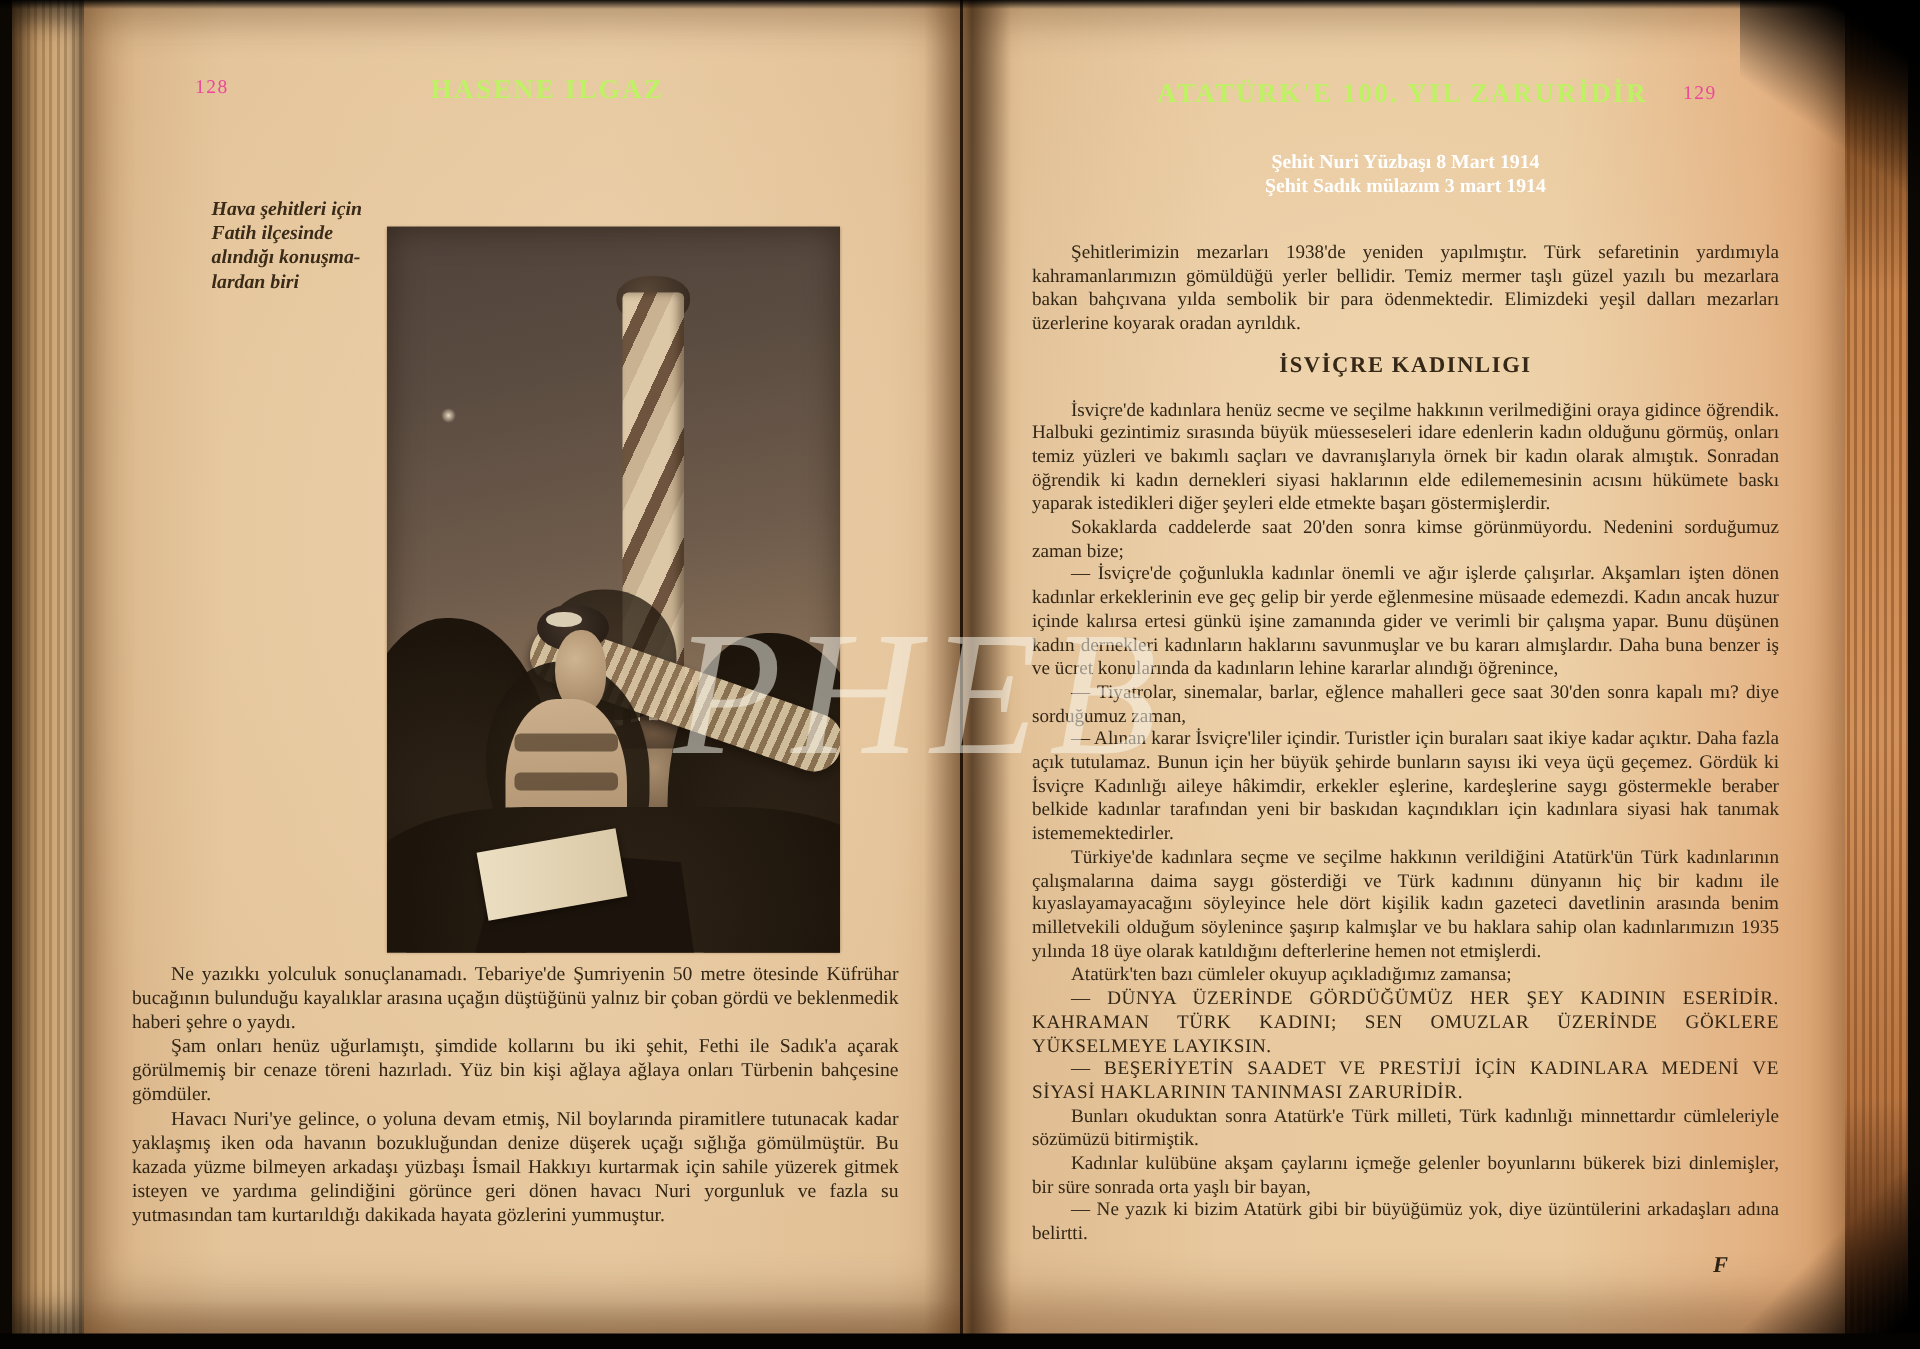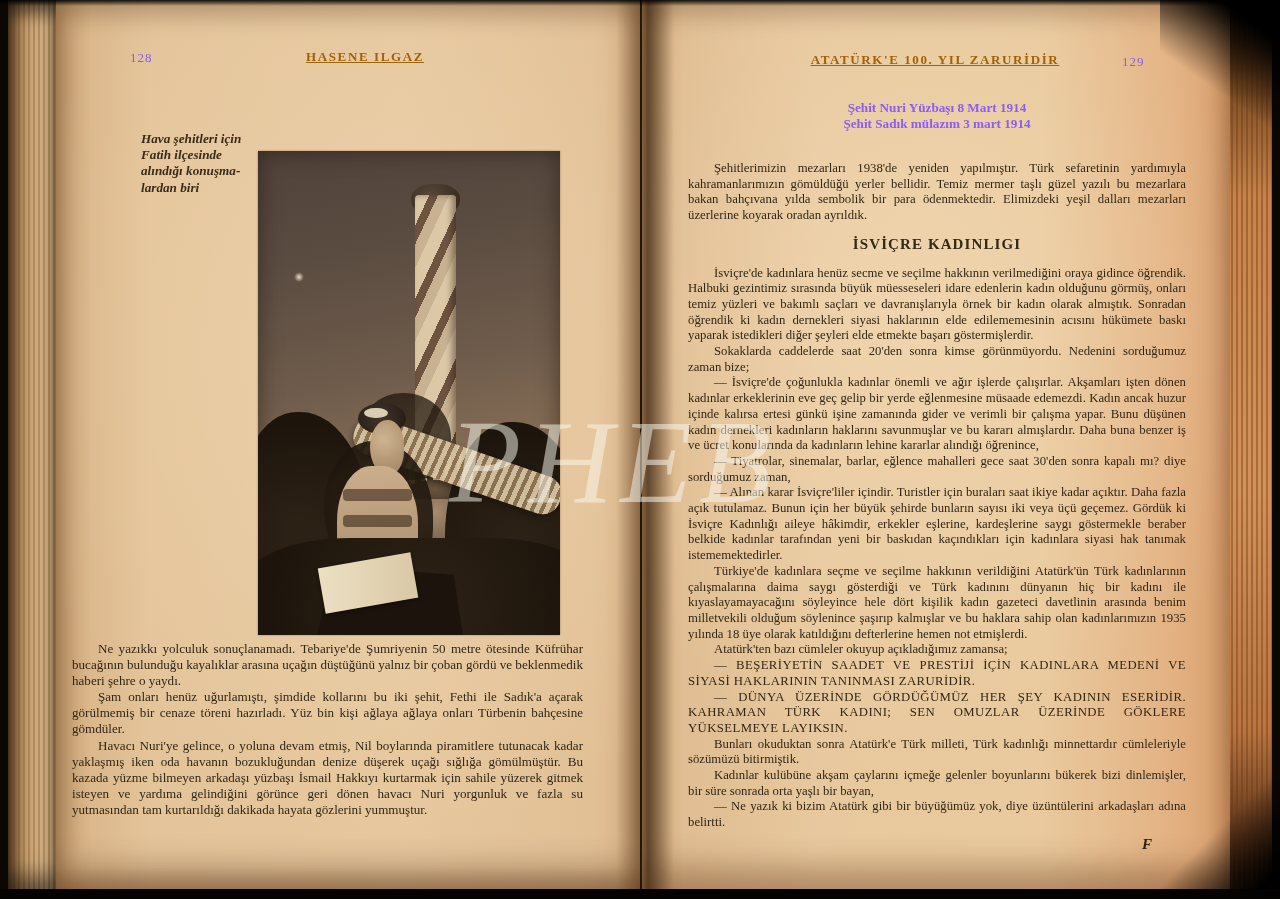--- a/index.html
+++ b/index.html
@@ -52,36 +52,36 @@
       radial-gradient(110% 80% at 45% 35%, rgba(255,242,214,.28) 0%, rgba(0,0,0,0) 62%),
       linear-gradient(90deg,#caa172 0%,#e0bd92 7%,#e8c89e 30%,#e9c99d 68%,#e3b283 90%,#d99f6c 100%),
       linear-gradient(180deg,#e6c69b 0%,#e8c89d 70%,#e0ad7c 100%);
     box-shadow: inset 0 16px 22px rgba(60,30,5,.26), inset 0 -26px 30px rgba(90,45,12,.38);
   }
   .gutter{
     position:absolute;left:616px;top:0;width:58px;height:893px;
     background:linear-gradient(90deg, rgba(0,0,0,0) 0%, rgba(74,44,18,.42) 46%, rgba(40,22,8,.6) 55%, rgba(0,0,0,0) 100%);
   }
   
-  .pageno{position:absolute;font-size:13px;letter-spacing:1px;color:#8b5cf6;}
+  .pageno{position:absolute;font-size:13px;letter-spacing:1px;color:#ec4899;}
   .running-header{
-    position:absolute;font-size:13px;font-weight:bold;letter-spacing:1.6px;color:#a16207;
-    text-align:center;white-space:nowrap;text-decoration:underline;
+    position:absolute;font-size:18px;font-weight:bold;letter-spacing:1.6px;color:#bef264;
+    text-align:center;white-space:nowrap;
   }
   .caption{
     position:absolute;left:141px;top:131px;width:120px;
     font-style:italic;font-weight:bold;font-size:13.2px;line-height:16.2px;color:#3a2b19;
   }
   .body-text{position:absolute;color:#322616;text-align:justify;}
   .body-text p{margin:0;text-indent:26px;}
-  .left-body{left:72px;top:641px;width:511px;font-size:13.1px;line-height:16.1px;}
+  .left-body{left:88px;top:641px;width:511px;font-size:13.1px;line-height:16.1px;}
   .right-body{left:688px;top:161px;width:498px;font-size:12.75px;line-height:15.7px;}
   .memorial{
     position:absolute;left:688px;top:100px;width:498px;text-align:center;
-    font-weight:bold;font-size:13.2px;line-height:15.6px;color:#8b5cf6;
+    font-weight:bold;font-size:13.2px;line-height:15.6px;color:#ffffff;
   }
   .section-heading{
     text-align:center;font-weight:bold;font-size:15px;letter-spacing:1.1px;color:#352817;
     margin:13px 0 13px 0 !important;text-indent:0 !important;
   }
   .caps{letter-spacing:.4px;}
   .signature{
     position:absolute;left:1142px;top:836px;font-size:15px;font-weight:bold;font-style:italic;color:#2e2213;
   }
   
@@ -205,22 +205,22 @@
   <div class="body-text right-body">
     <p>Şehitlerimizin mezarları 1938'de yeniden yapılmıştır. Türk sefaretinin yardımıyla kahramanlarımızın gömüldüğü yerler bellidir. Temiz mermer taşlı güzel yazılı bu mezarlara bakan bahçıvana yılda sembolik bir para ödenmektedir. Elimizdeki yeşil dalları mezarları üzerlerine koyarak oradan ayrıldık.</p>
     <p class="section-heading">İSVİÇRE KADINLIGI</p>
     <p>İsviçre'de kadınlara henüz secme ve seçilme hakkının verilmediğini oraya gidince öğrendik. Halbuki gezintimiz sırasında büyük müesseseleri idare edenlerin kadın olduğunu görmüş, onları temiz yüzleri ve bakımlı saçları ve davranışlarıyla örnek bir kadın olarak almıştık. Sonradan öğrendik ki kadın dernekleri siyasi haklarının elde edilememesinin acısını hükümete baskı yaparak istedikleri diğer şeyleri elde etmekte başarı göstermişlerdir.</p>
     <p>Sokaklarda caddelerde saat 20'den sonra kimse görünmüyordu. Nedenini sorduğumuz zaman bize;</p>
     <p>— İsviçre'de çoğunlukla kadınlar önemli ve ağır  işlerde çalışırlar. Akşamları işten dönen kadınlar erkeklerinin eve geç gelip bir yerde eğlenmesine müsaade edemezdi. Kadın ancak huzur içinde kalırsa ertesi günkü işine zamanında gider ve verimli bir çalışma yapar. Bunu düşünen kadın dernekleri kadınların haklarını savunmuşlar ve bu kararı almışlardır. Daha buna benzer iş ve ücret konularında da kadınların lehine kararlar alındığı öğrenince,</p>
     <p>— Tiyatrolar, sinemalar, barlar, eğlence mahalleri gece saat 30'den sonra kapalı mı? diye sorduğumuz zaman,</p>
     <p>— Alınan karar İsviçre'liler    içindir. Turistler için buraları saat ikiye kadar açıktır. Daha fazla açık tutulamaz. Bunun için her büyük şehirde bunların sayısı iki veya üçü geçemez. Gördük ki İsviçre Kadınlığı aileye hâkimdir, erkekler eşlerine, kardeşlerine saygı göstermekle beraber belkide kadınlar tarafından yeni bir baskıdan kaçındıkları için kadınlara siyasi hak tanımak istememektedirler.</p>
     <p>Türkiye'de kadınlara seçme ve seçilme hakkının verildiğini Atatürk'ün Türk kadınlarının çalışmalarına daima saygı gösterdiği ve Türk kadınını dünyanın hiç bir kadını ile kıyaslayamayacağını söyleyince hele dört kişilik kadın gazeteci davetlinin arasında benim milletvekili olduğum söylenince şaşırıp kalmışlar ve bu haklara sahip olan kadınlarımızın 1935 yılında 18 üye olarak katıldığını defterlerine hemen not etmişlerdi.</p>
     <p>Atatürk'ten bazı cümleler okuyup açıkladığımız zamansa;</p>
+    <p class="caps">— DÜNYA ÜZERİNDE GÖRDÜĞÜMÜZ HER ŞEY KADININ ESERİDİR. KAHRAMAN TÜRK KADINI; SEN OMUZLAR ÜZERİNDE GÖKLERE YÜKSELMEYE LAYIKSIN.</p>
     <p class="caps">— BEŞERİYETİN SAADET VE PRESTİJİ İÇİN KADINLARA MEDENİ VE SİYASİ HAKLARININ TANINMASI ZARURİDİR.</p>
-    <p class="caps">— DÜNYA ÜZERİNDE GÖRDÜĞÜMÜZ HER ŞEY KADININ ESERİDİR. KAHRAMAN TÜRK KADINI; SEN OMUZLAR ÜZERİNDE GÖKLERE YÜKSELMEYE LAYIKSIN.</p>
     <p>Bunları okuduktan sonra Atatürk'e Türk milleti, Türk kadınlığı minnettardır cümleleriyle sözümüzü bitirmiştik.</p>
     <p>Kadınlar kulübüne akşam çaylarını içmeğe gelenler boyunlarını bükerek bizi dinlemişler, bir süre sonrada orta yaşlı bir bayan,</p>
     <p>— Ne yazık ki bizim Atatürk gibi bir büyüğümüz yok, diye üzüntülerini arkadaşları adına belirtti.</p>
   </div>
 
   <div class="signature">F</div>
 
   <div class="watermark">PHEB</div>
   <div class="corner-tr"></div>
   <div class="corner-br"></div>

